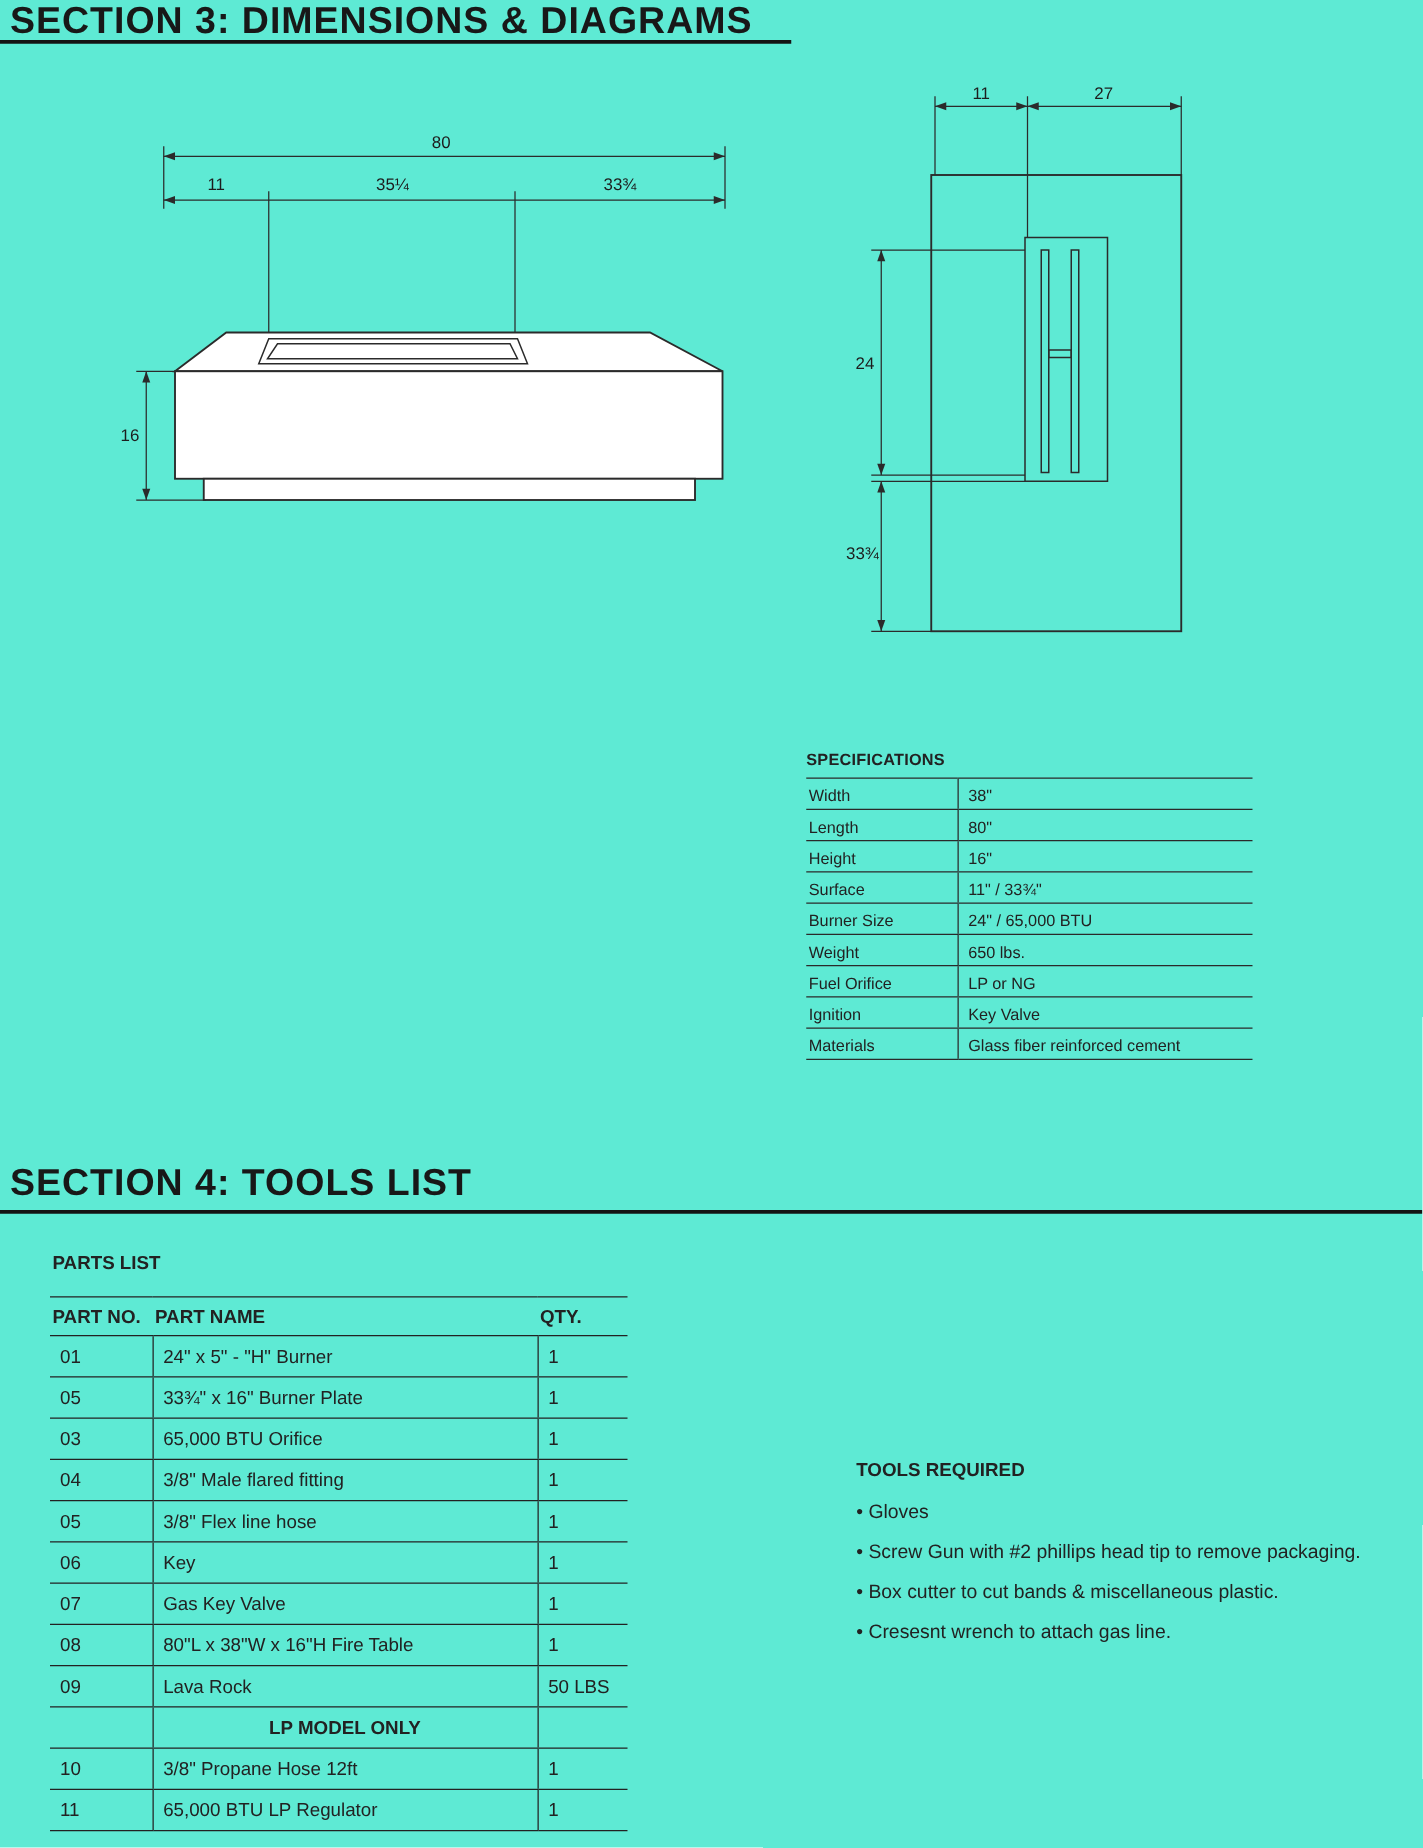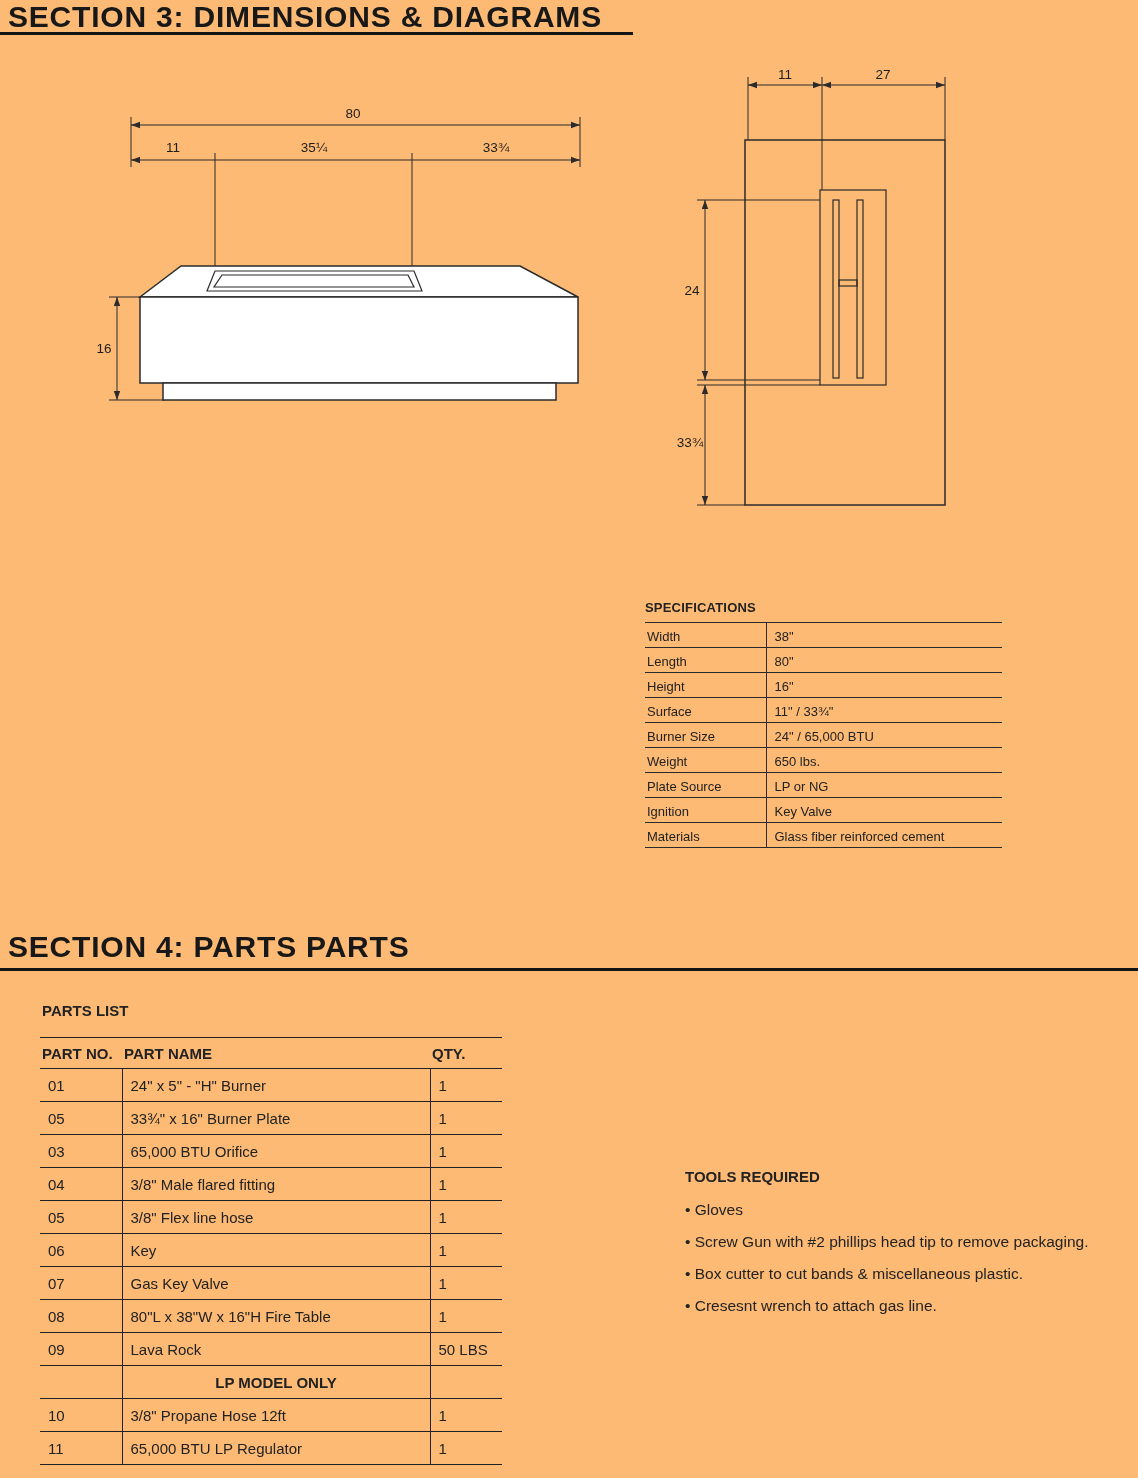--- a/index.html
+++ b/index.html
@@ -1,18 +1,18 @@
 <!DOCTYPE html>
 <html><head>
 <meta charset="utf-8">
 <style>
   * { margin:0; padding:0; box-sizing:border-box; }
   html,body { background:#ffffff; }
   body { font-family:"Liberation Sans", sans-serif; color:#1f1f1f; }
-  .page { position:relative; width:1138px; height:1478px; background:#fdba74; overflow:hidden; }
+  .page { position:relative; width:1138px; height:1478px; background:#5eead4; overflow:hidden; }
 
   .section-heading { position:absolute; left:8px; font-size:30px; font-weight:bold; letter-spacing:0.8px; color:#181818; white-space:nowrap; }
   #section3-heading { top:0px; }
   #section4-heading { top:930px; }
   .rule { position:absolute; background:#141414; height:3px; }
   #section3-rule { left:0; top:32px; width:633px; }
   #section4-rule { left:0; top:968px; width:1138px; }
 
   svg text { font-family:"Liberation Sans", sans-serif; }
 
@@ -148,36 +148,36 @@
         </tr>
         <tr>
           <td>Burner Size</td>
           <td class="spec-value">24" / 65,000 BTU</td>
         </tr>
         <tr>
           <td>Weight</td>
           <td class="spec-value">650 lbs.</td>
         </tr>
         <tr>
-          <td>Plate Source</td>
+          <td>Fuel Orifice</td>
           <td class="spec-value">LP or NG</td>
         </tr>
         <tr>
           <td>Ignition</td>
           <td class="spec-value">Key Valve</td>
         </tr>
         <tr>
           <td>Materials</td>
           <td class="spec-value">Glass fiber reinforced cement</td>
         </tr>
       </tbody>
     </table>
   </div>
 
-  <h1 class="section-heading" id="section4-heading">SECTION 4: PARTS PARTS</h1>
+  <h1 class="section-heading" id="section4-heading">SECTION 4: TOOLS LIST</h1>
   <div class="rule" id="section4-rule"></div>
 
   <div class="parts-block">
     <div class="parts-title">PARTS LIST</div>
     <table>
       <thead>
         <tr>
           <th class="col-no">PART NO.</th>
           <th class="col-name">PART NAME</th>
           <th class="col-qty">QTY.</th>

